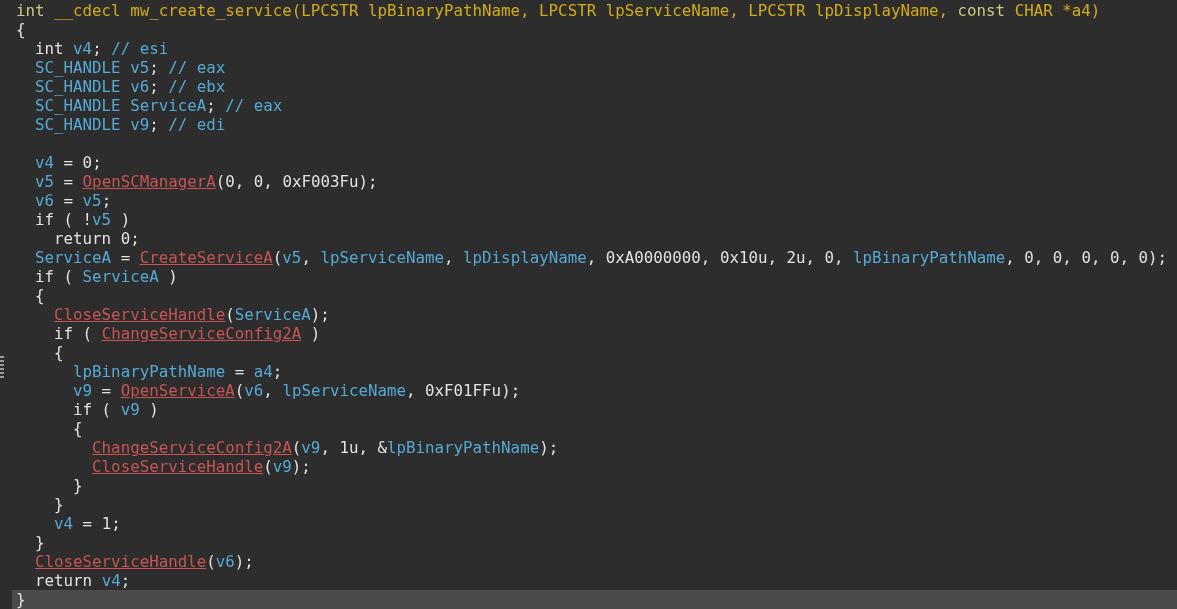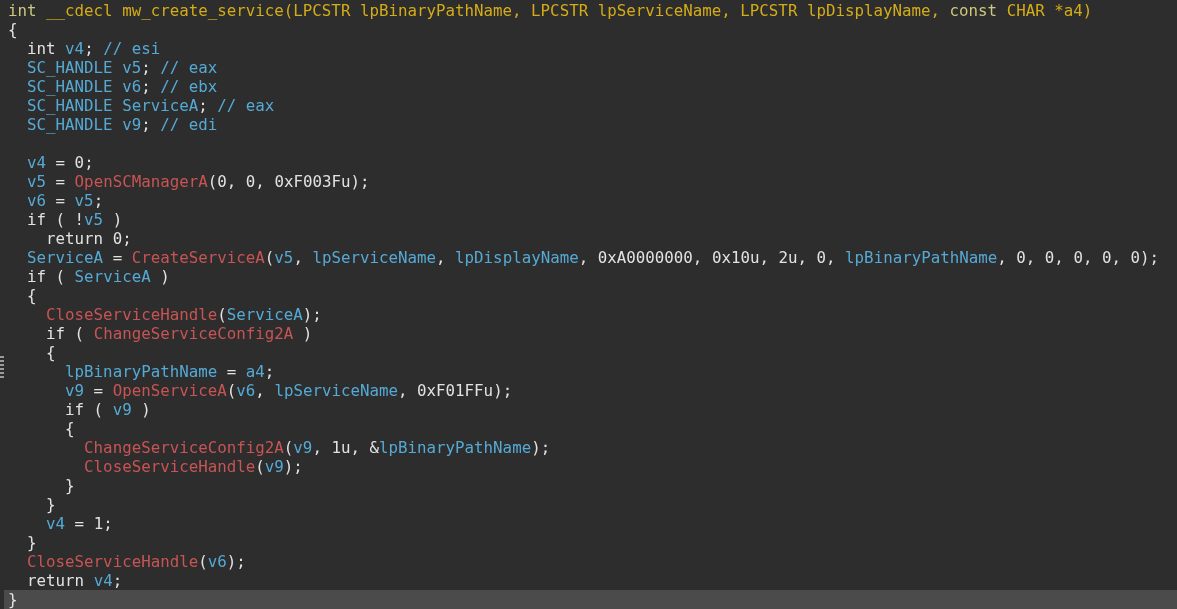--- a/index.html
+++ b/index.html
@@ -13,41 +13,41 @@
     height: 609px;
     overflow: hidden;
     font-family: "DejaVu Sans Mono", "Liberation Mono", monospace;
     font-size: 15.8px;
     line-height: 19px;
     background: var(--bg, #2d2d2d);
   }
   #code {
     position: absolute;
     top: 1px;
-    left: 4px;
+    left: 12px;
     right: 0;
     white-space: pre;
     border-radius: 23px;
   }
   .line {
     height: 19px;
     padding-left: 4px;
     white-space: pre;
   }
   .line.hl {
     background: var(--hl-bg, #4b4b4b);
   }
   .tk-pg { color: var(--tk-pg); }
   .tk-py { color: var(--tk-py); }
   .tk-k  { color: var(--tk-k);  }
   .tk-p  { color: var(--tk-p);  }
   .tk-n  { color: var(--tk-n);  }
   .tk-v  { color: var(--tk-v);  }
   .tk-c  { color: var(--tk-c);  }
-  .tk-f  { color: var(--tk-f);  }
+  .tk-f  { color: var(--tk-f); text-decoration: underline;  }
   #edge-marker {
     position: absolute;
     left: 0;
     top: 356px;
     width: 4px;
     height: 23px;
     background: repeating-linear-gradient(
       to bottom,
       #9a9a9a 0px, #9a9a9a 2px,
       transparent 2px, transparent 4px

